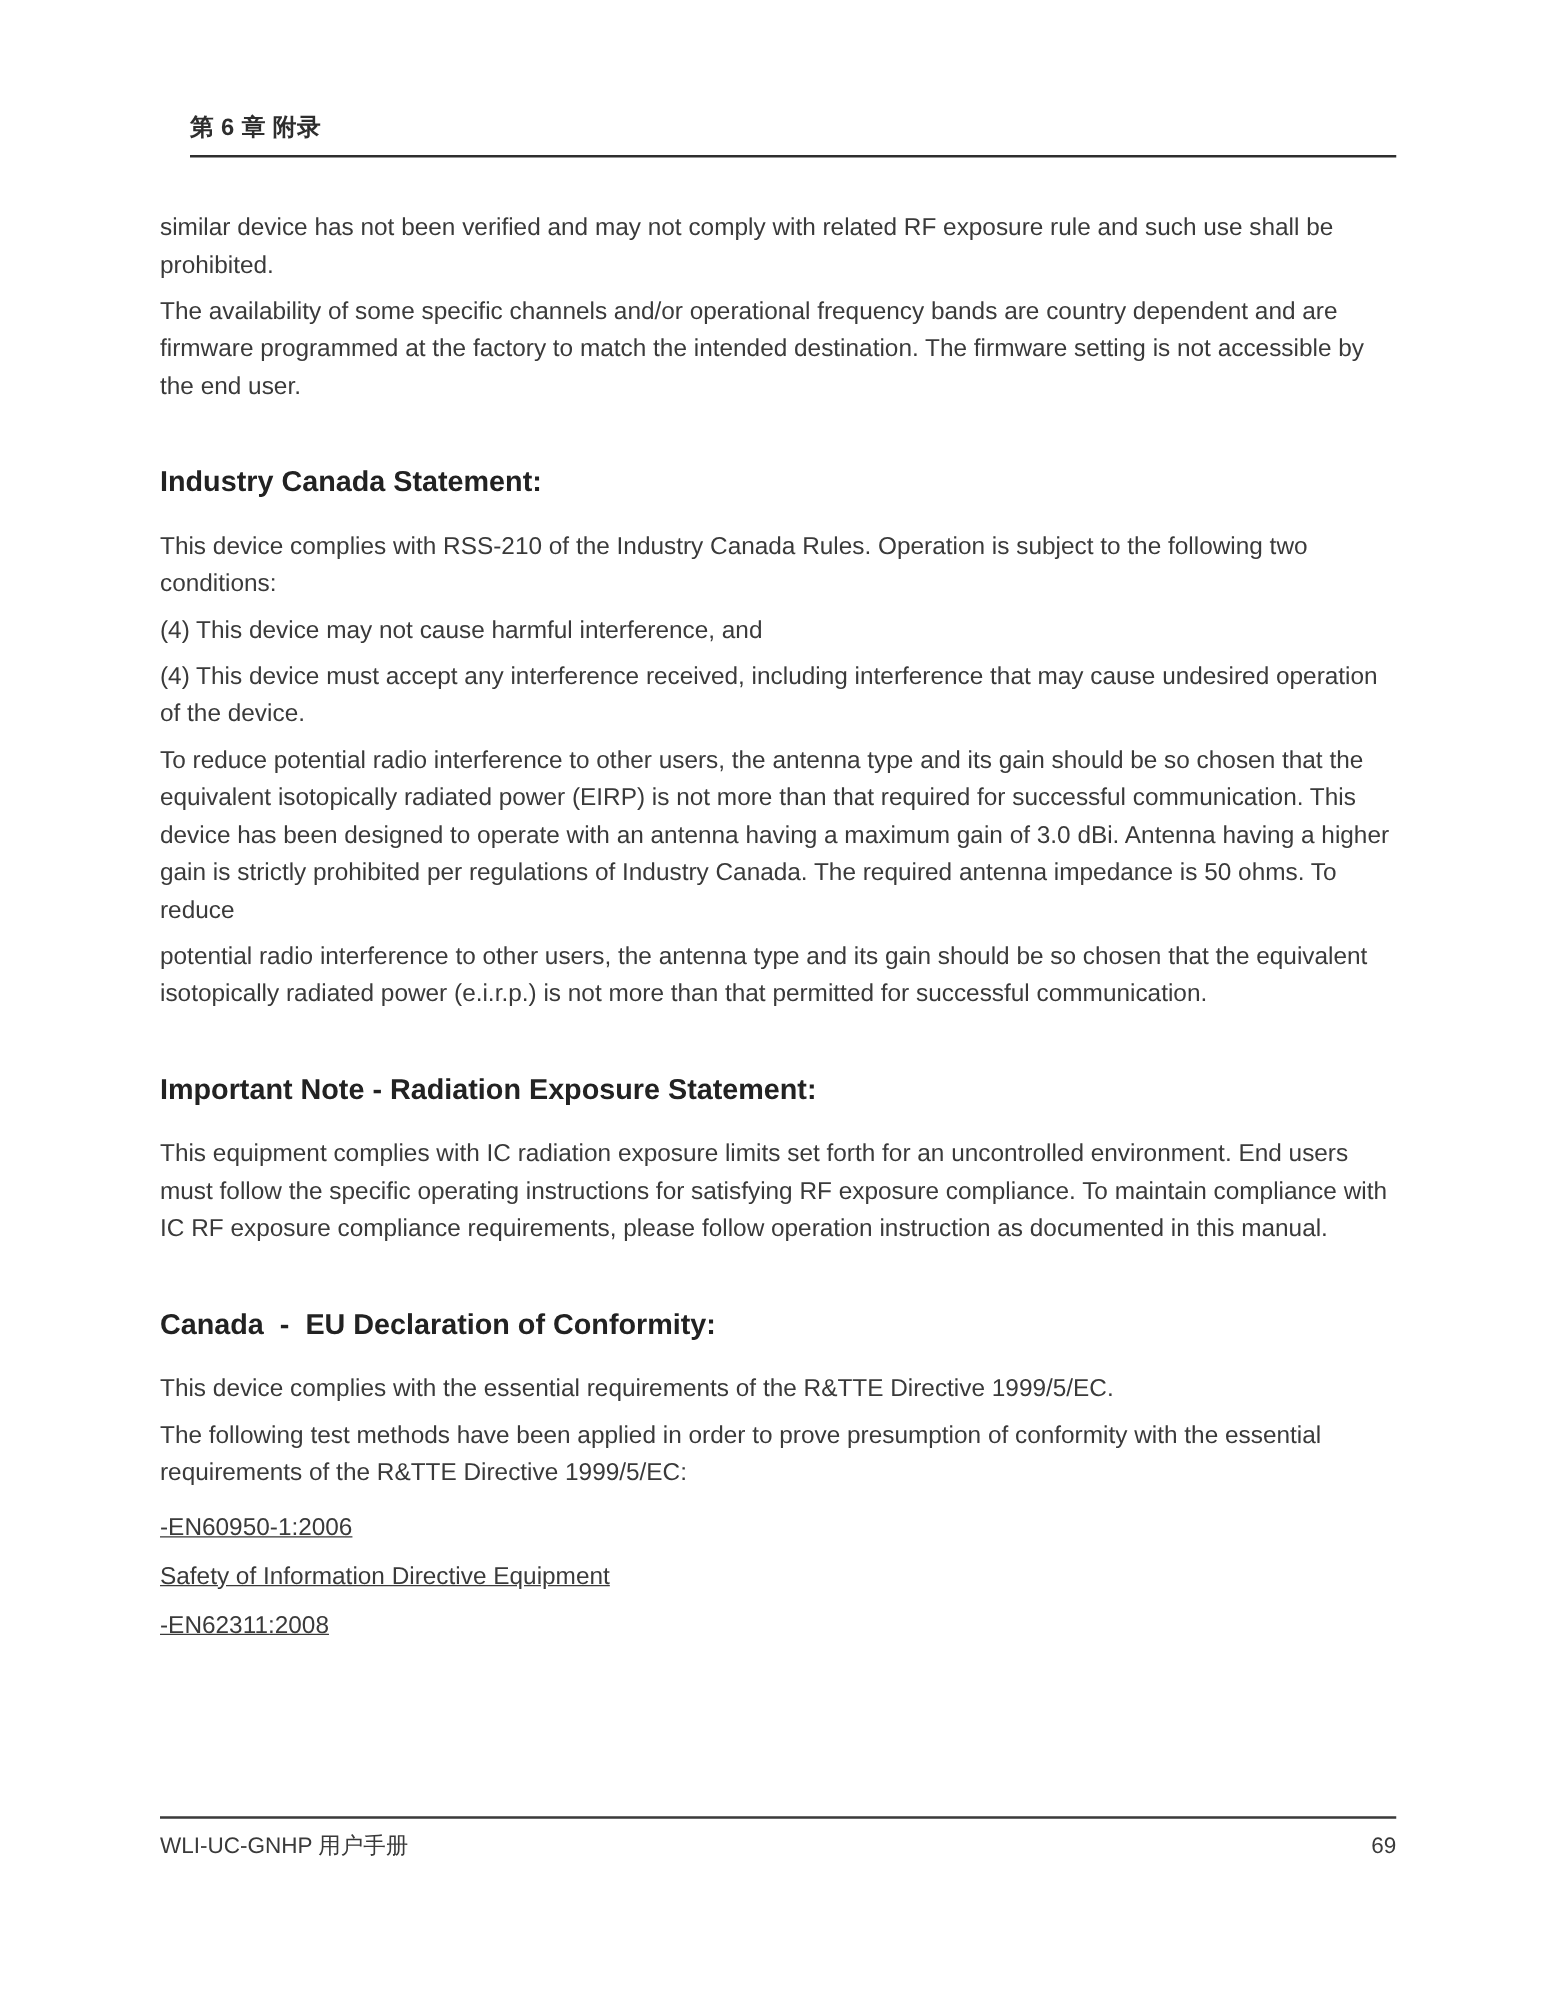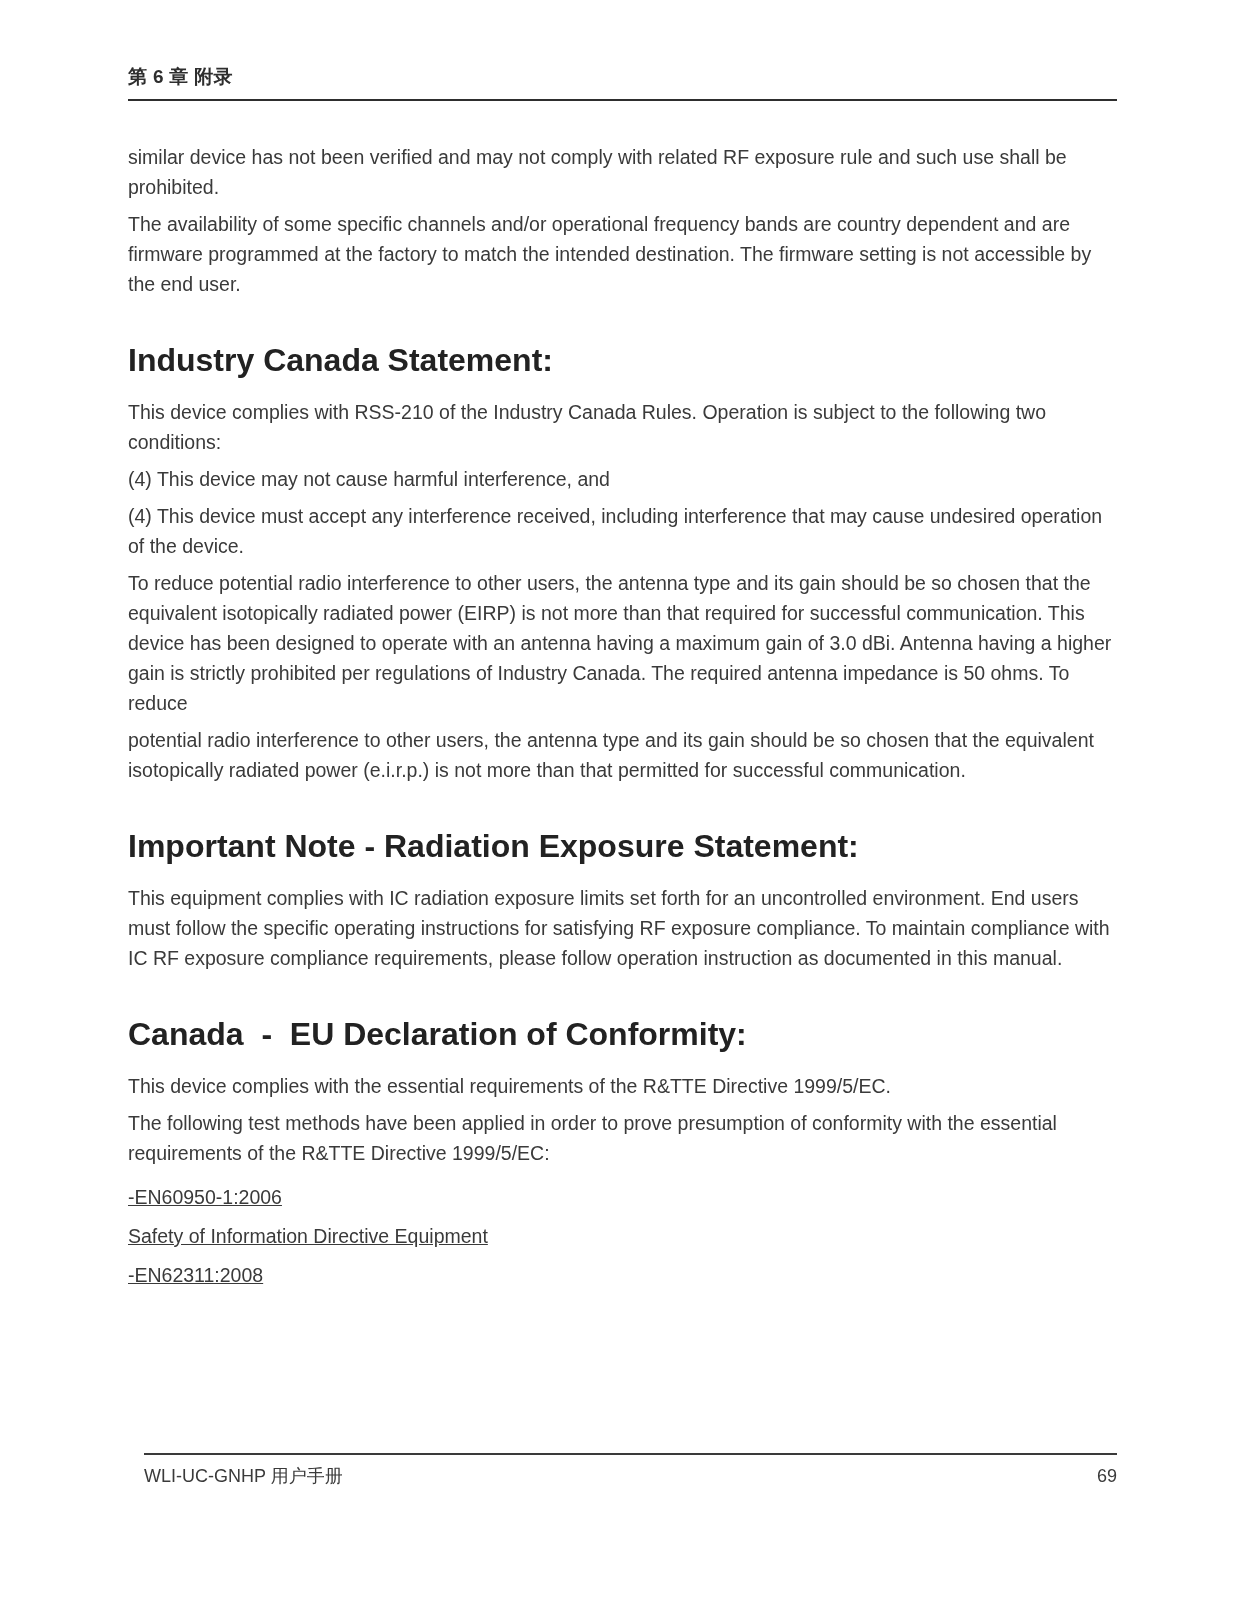--- a/index.html
+++ b/index.html
@@ -13,58 +13,59 @@
   }
   .page {
     position: relative;
     width: 1245px;
     height: 1600px;
     background: #ffffff;
     padding: 0 128px;
     overflow: hidden;
   }
   .page-header {
-    padding-top: 64px;
+    padding-top: 89px;
     padding-bottom: 9px;
     border-bottom: 2px solid #2e2e2e;
+    margin-left: 24px;
   }
   .chapter-title {
     font-size: 19px;
     font-weight: bold;
     color: #2e2e2e;
     letter-spacing: 0.3px;
   }
   .page-body {
     padding-top: 41px;
   }
   .body-text {
     font-size: 19.5px;
     line-height: 30px;
     margin: 0 0 7px 0;
     color: #3a3a3a;
   }
   .section-heading {
-    font-size: 32px;
+    font-size: 23px;
     line-height: 30px;
     font-weight: bold;
     color: #222222;
     margin: 46px 0 22px 0;
     white-space: pre-wrap;
   }
   .standard-line {
     font-size: 19.5px;
     line-height: 30px;
     margin: 0 0 9px 0;
     color: #3a3a3a;
     text-decoration: underline;
   }
   .gap-top-sm { margin-top: 14px; }
   .page-footer {
     position: absolute;
-    left: 144px;
+    left: 128px;
     right: 128px;
     bottom: 112px;
   }
   .footer-rule {
     border: none;
     border-top: 2px solid #3a3a3a;
     margin: 0 0 9px 0;
   }
   .footer-row {
     display: flex;

